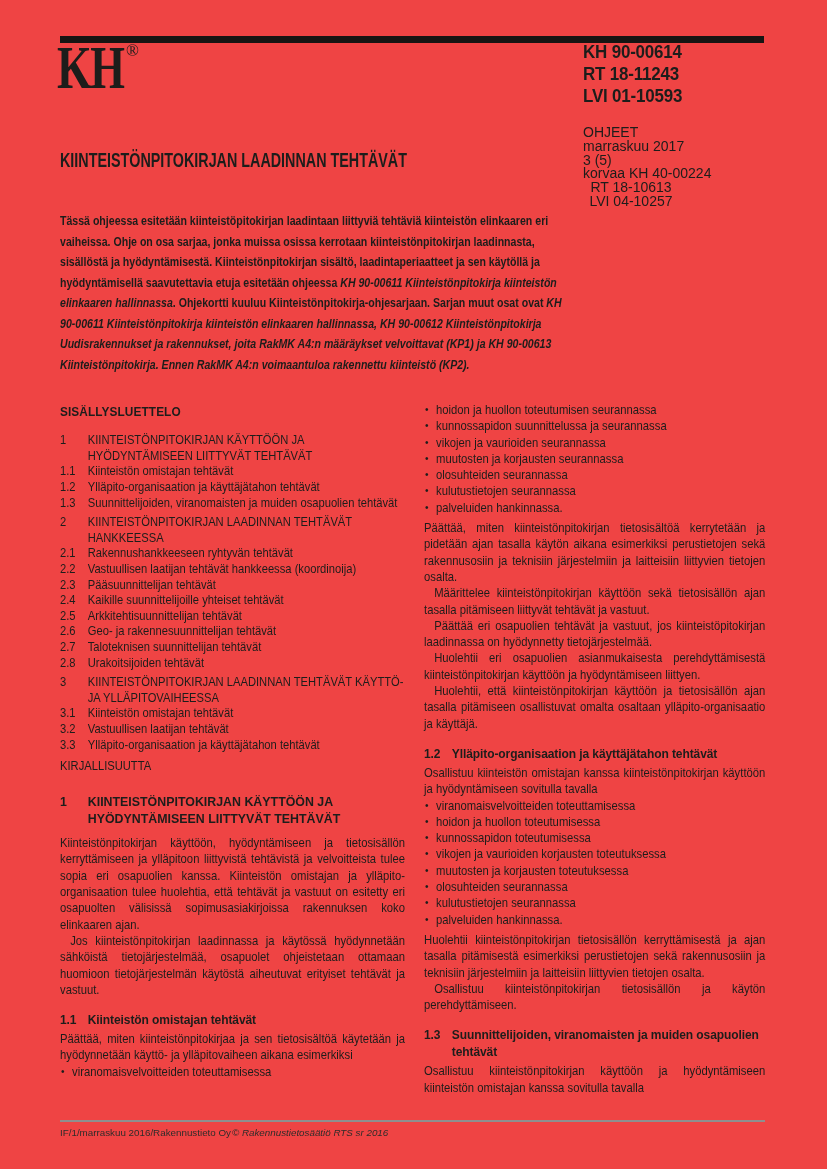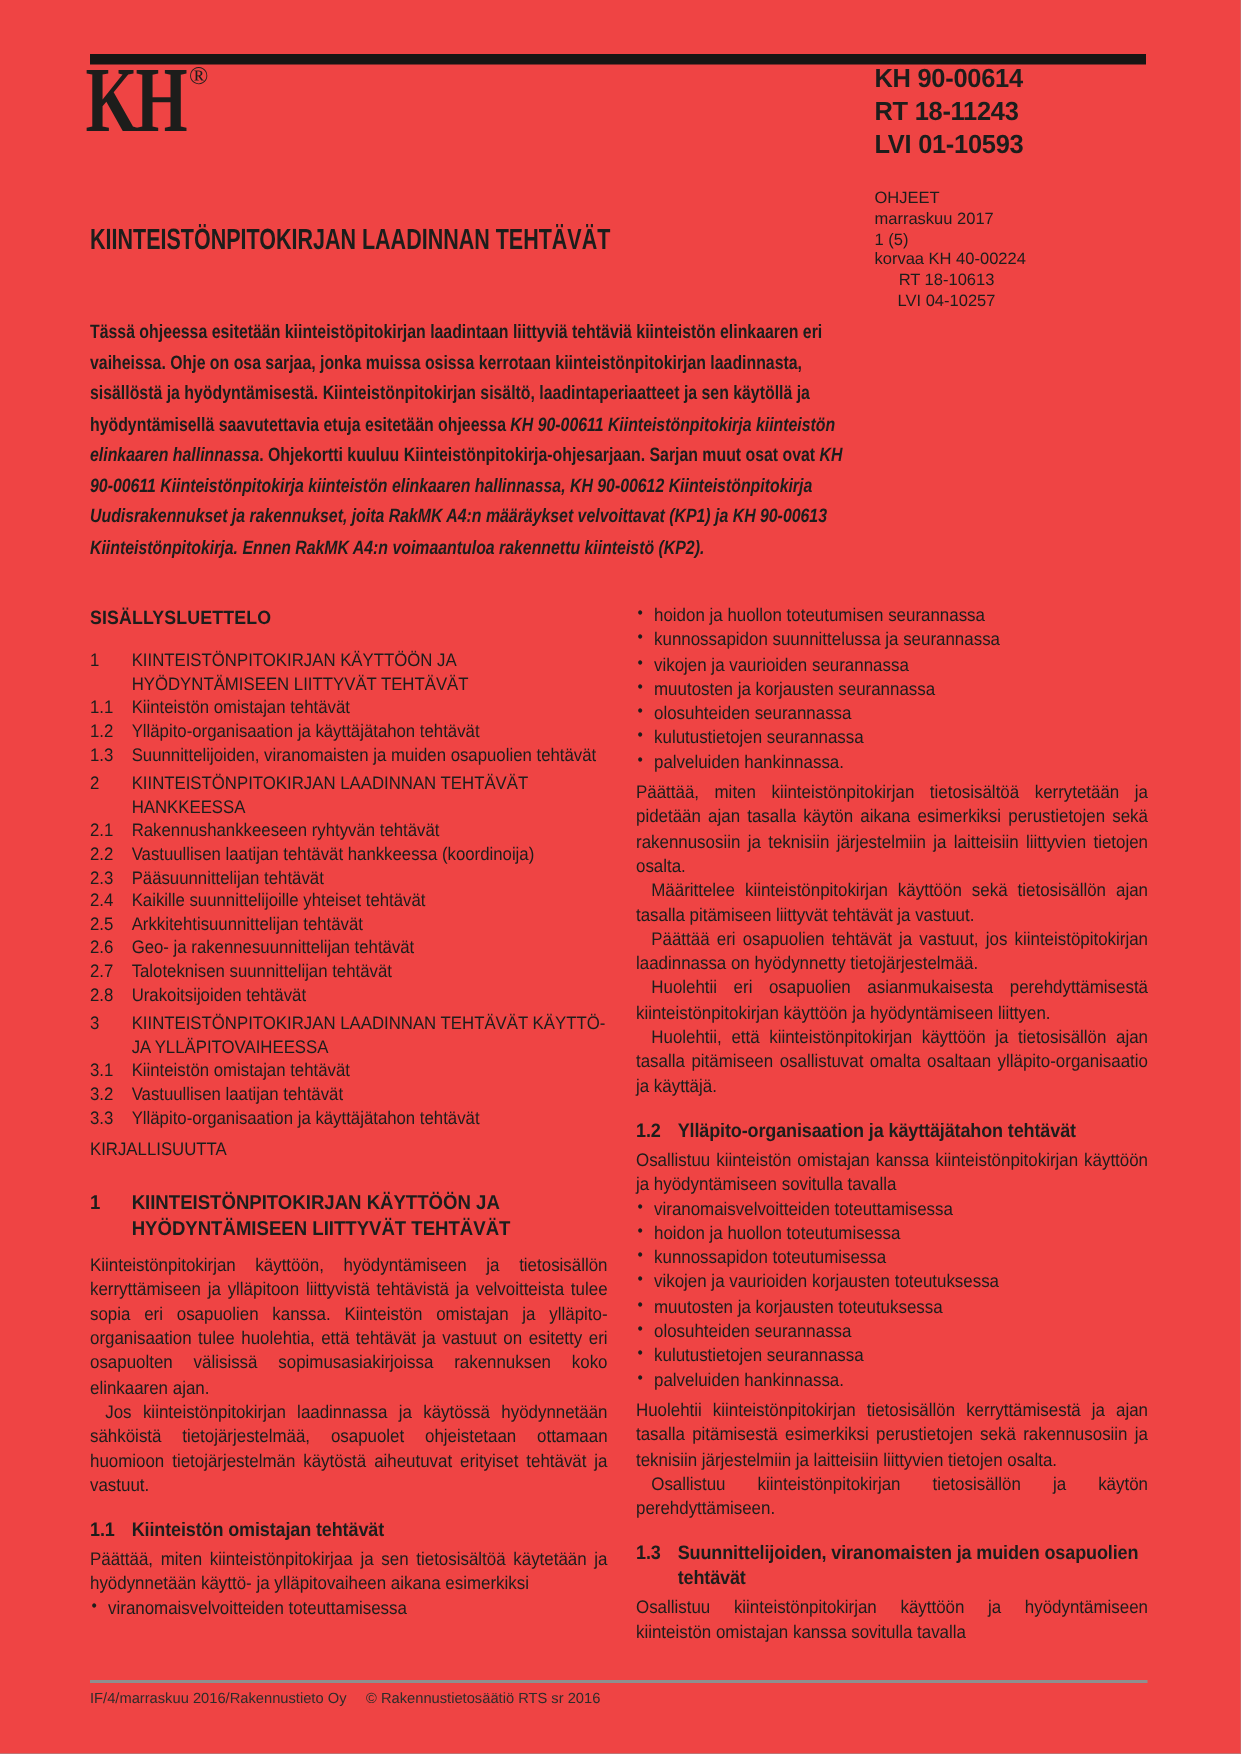--- a/index.html
+++ b/index.html
@@ -20,21 +20,21 @@
   }
   .logo-r{
     position:absolute;left:126px;top:42px;font-size:17px;line-height:1;
     font-family:"Liberation Serif","DejaVu Serif",serif;
   }
   .codes{
     position:absolute;left:583px;top:41px;
     font-weight:bold;font-size:17.5px;line-height:22px;letter-spacing:-0.2px;
     transform:scaleX(0.97);transform-origin:0 0;white-space:nowrap;
   }
-  .meta{position:absolute;left:583px;top:126px;font-size:11px;line-height:13.8px;}
+  .meta{position:absolute;left:583px;top:126px;font-size:14px;line-height:13.8px;}
   .meta .sub{width:96px;text-align:center;}
   
   .title{
     position:absolute;left:60px;top:150px;margin:0;
     font-size:19.5px;font-weight:bold;line-height:1.1;letter-spacing:0;
     transform:scaleX(0.735);transform-origin:0 0;white-space:nowrap;
   }
   .intro{
     position:absolute;left:60px;top:211px;width:622px;margin:0;
     transform:scaleX(0.82);transform-origin:0 0;
@@ -67,21 +67,21 @@
     font-weight:bold;font-size:13px;line-height:17px;letter-spacing:-0.1px;
     margin:13px 0 3px;
   }
   
   .bullets{list-style:none;margin:0 0 4px;padding:0;}
   .bullets li{position:relative;padding-left:13px;text-align:left;}
   .bullets li::before{content:"\2022";position:absolute;left:1px;top:-1px;font-size:11px;}
   
   .footer-rule{position:absolute;left:60px;top:1120px;width:705px;height:2px;background:#8f8f8f;}
   .footer{position:absolute;left:60px;top:1127px;font-size:9.8px;color:#2e2c2a;}
-  .footer .copy{margin-left:13px;}
+  .footer .copy{margin-left:1px;font-style:italic;}
 </style>
 </head>
 <body>
 
 <div class="page">
 
   <div class="topbar"></div>
   <div class="logo">
     <span>KH</span>
   </div>
@@ -89,21 +89,21 @@
 
   <div class="codes">
     <div>KH 90-00614</div>
     <div>RT 18-11243</div>
     <div>LVI 01-10593</div>
   </div>
 
   <div class="meta">
     <div>OHJEET</div>
     <div>marraskuu 2017</div>
-    <div>1 (5)</div>
+    <div>3 (5)</div>
     <div>korvaa KH 40-00224</div>
     <div class="sub">RT 18-10613</div>
     <div class="sub">LVI 04-10257</div>
   </div>
 
   <h1 class="title">KIINTEISTÖNPITOKIRJAN LAADINNAN TEHTÄVÄT</h1>
 
   <p class="intro"><span>Tässä ohjeessa esitetään kiinteistöpitokirjan laadintaan liittyviä tehtäviä kiinteistön elinkaaren eri vaiheissa. Ohje on osa sarjaa, jonka muissa osissa kerrotaan kiinteistönpitokirjan laadinnasta, sisällöstä ja hyödyntämisestä. Kiinteistönpitokirjan sisältö, laadintaperiaatteet ja sen käytöllä ja hyödyntämisellä saavutettavia etuja esitetään ohjeessa </span><span class="it">KH 90-00611 Kiinteistönpitokirja kiinteistön elinkaaren hallinnassa</span><span>. Ohjekortti kuuluu Kiinteistönpitokirja-ohjesarjaan. Sarjan muut osat ovat </span><span class="it">KH 90-00611 Kiinteistönpitokirja kiinteistön elinkaaren hallinnassa, KH 90-00612 Kiinteistönpitokirja Uudisrakennukset ja rakennukset, joita RakMK A4:n määräykset velvoittavat (KP1) ja KH 90-00613 Kiinteistönpitokirja. Ennen RakMK A4:n voimaantuloa rakennettu kiinteistö (KP2).</span></p>
 
   <div class="col col-left">
@@ -280,16 +280,16 @@
       <span>1.3</span>
       <span>Suunnittelijoiden, viranomaisten ja muiden osapuolien tehtävät</span>
     </div>
 
     <p>Osallistuu kiinteistönpitokirjan käyttöön ja hyödyntämiseen kiinteistön omistajan kanssa sovitulla tavalla</p>
 
   </div>
 
   <div class="footer-rule"></div>
   <div class="footer">
-    <span>IF/4/marraskuu 2016/Rakennustieto Oy</span><span class="copy">© Rakennustietosäätiö RTS sr 2016</span>
+    <span>IF/1/marraskuu 2016/Rakennustieto Oy</span><span class="copy">© Rakennustietosäätiö RTS sr 2016</span>
   </div>
 
 </div>
 
 </body></html>

